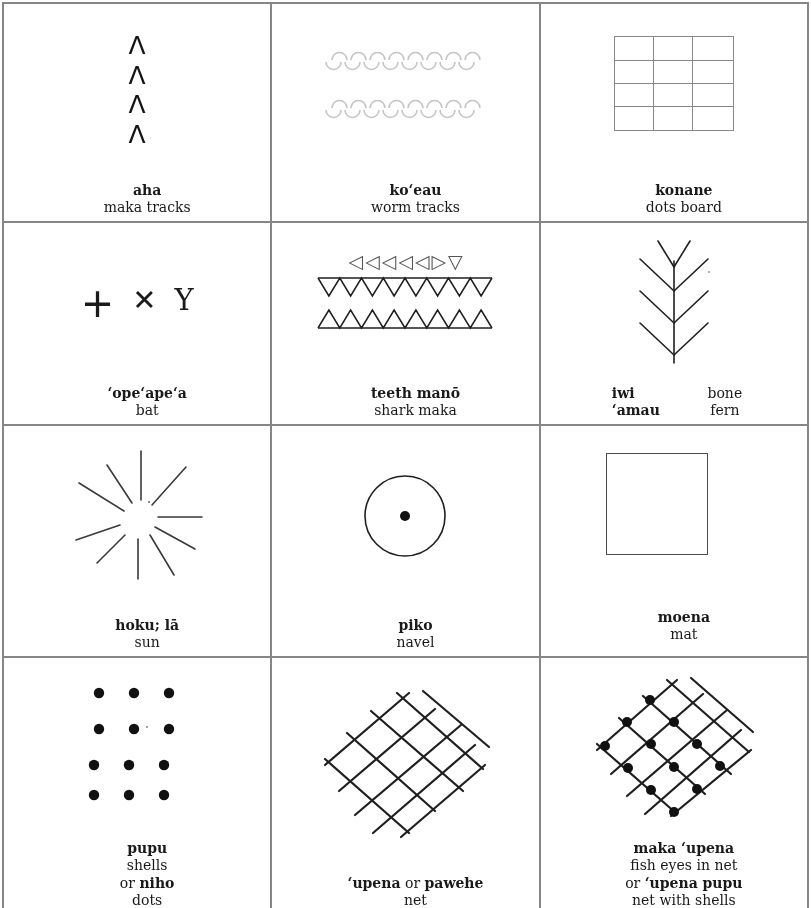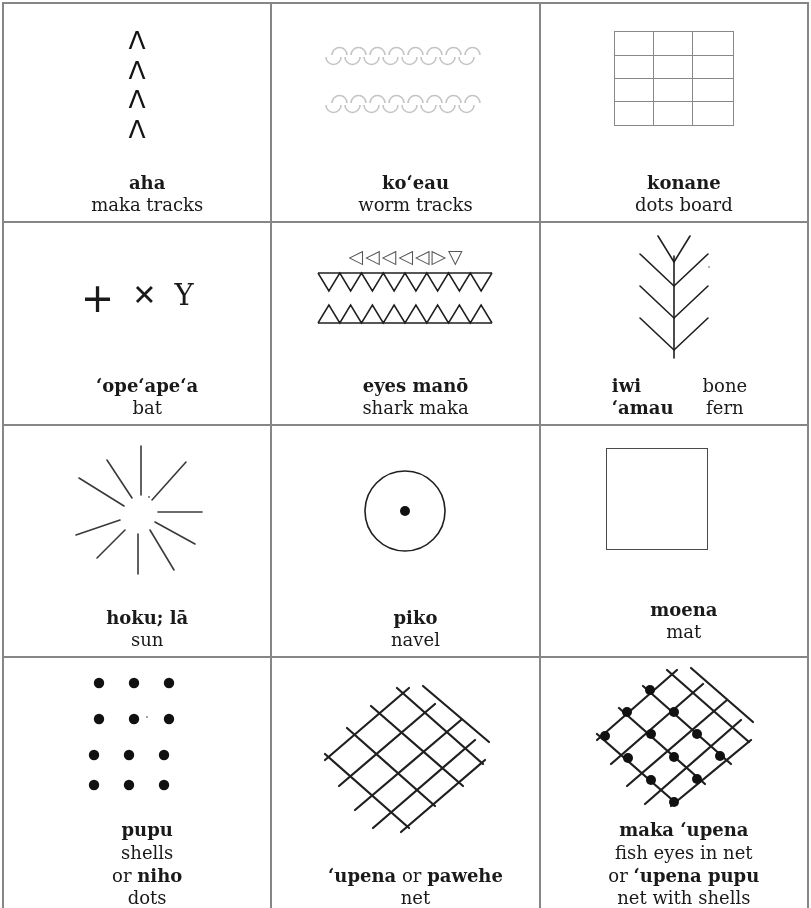--- a/index.html
+++ b/index.html
@@ -47,21 +47,21 @@
     justify-content: center;
     position: relative;
     min-height: 0;
   }
 
   .caption {
     flex: 0 0 auto;
     width: 100%;
     text-align: center;
     line-height: 1.26;
-    font-size: 18px;
+    font-size: 14px;
     padding-bottom: 4px;
     margin-left: 20px;
   }
   .caption .line { display: block; white-space: nowrap; }
   .caption .haw { font-weight: bold; }
   .caption .eng { font-weight: normal; }
 
   
   .caption.pairs .line {
     display: block;
@@ -314,21 +314,21 @@
             </svg>
             <svg width="174" height="26" viewBox="0 0 174 26" style="margin-top:6px">
               <g fill="none" stroke="#1f1f1f" stroke-width="1.5">
                 <line x1="0" y1="21" x2="174" y2="21"></line>
                 <polyline points="0,21 10.9,3 21.8,21 32.6,3 43.5,21 54.4,3 65.3,21 76.1,3 87,21 97.9,3 108.8,21 119.6,3 130.5,21 141.4,3 152.3,21 163.1,3 174,21"></polyline>
               </g>
             </svg>
           </div>
         </div>
         <div class="caption">
-          <span class="line haw">eyes manō</span>
+          <span class="line haw">teeth manō</span>
           <span class="line eng">shark maka</span>
         </div>
       </div>
     </td>
 
     <td style="height:201px">
       <div class="cell">
         <div class="glyph-area">
           <svg class="fern" width="96" height="130" viewBox="0 0 96 130">
             <g fill="none" stroke="#1f1f1f" stroke-width="1.6" stroke-linecap="round">

